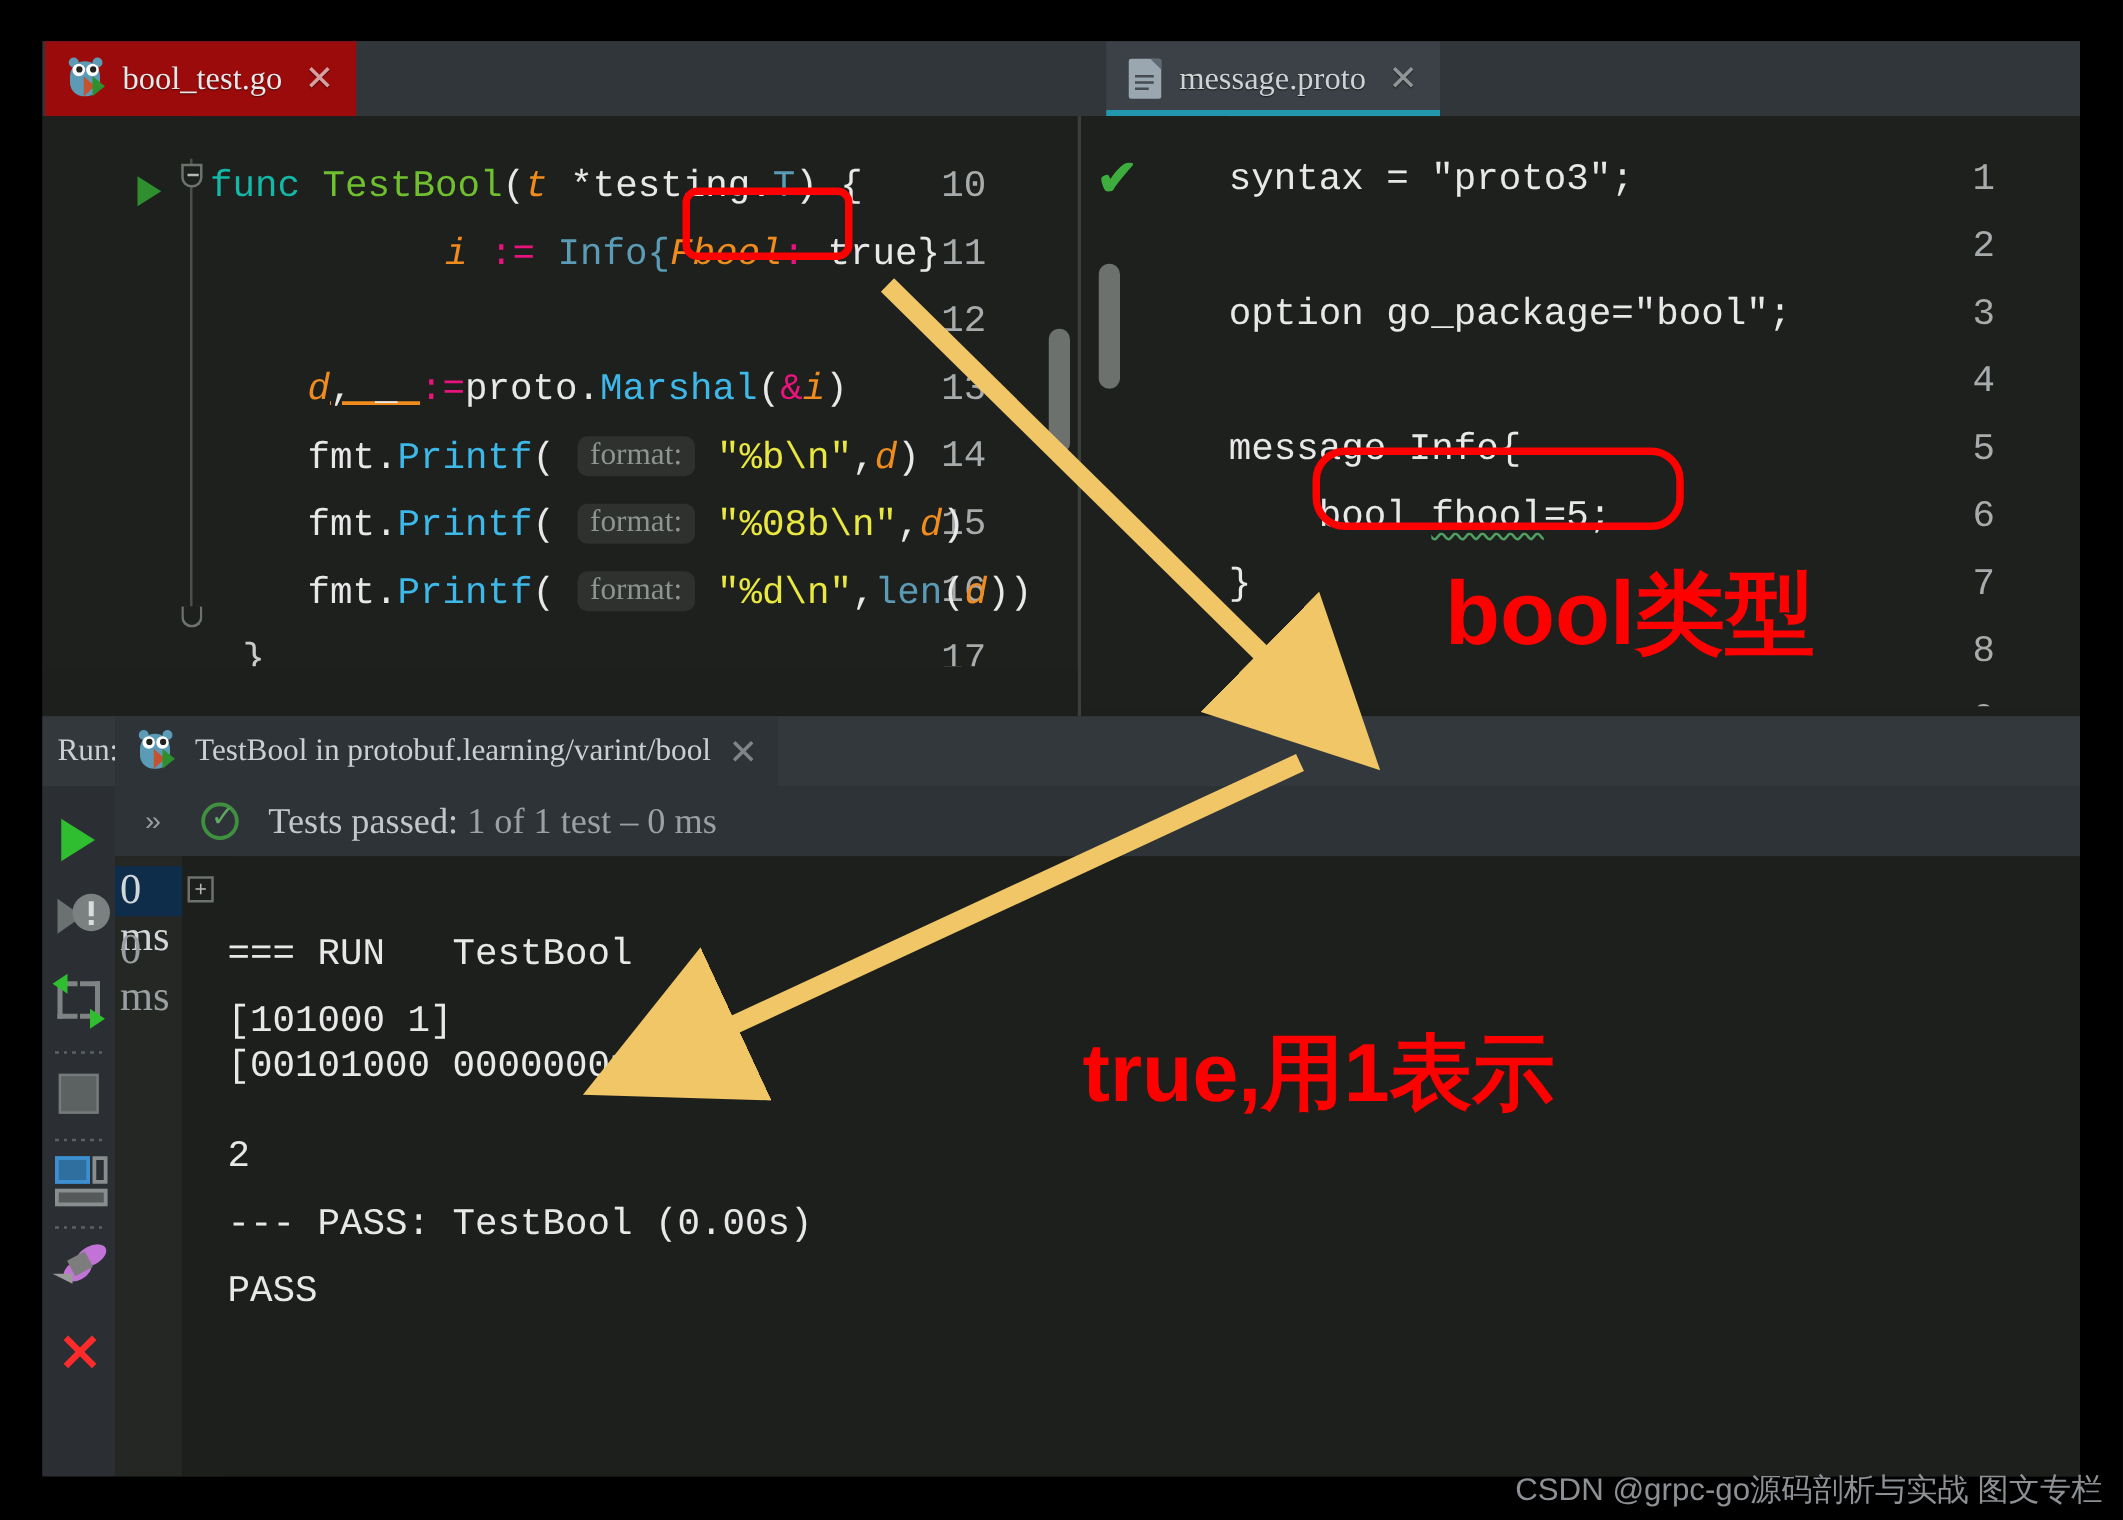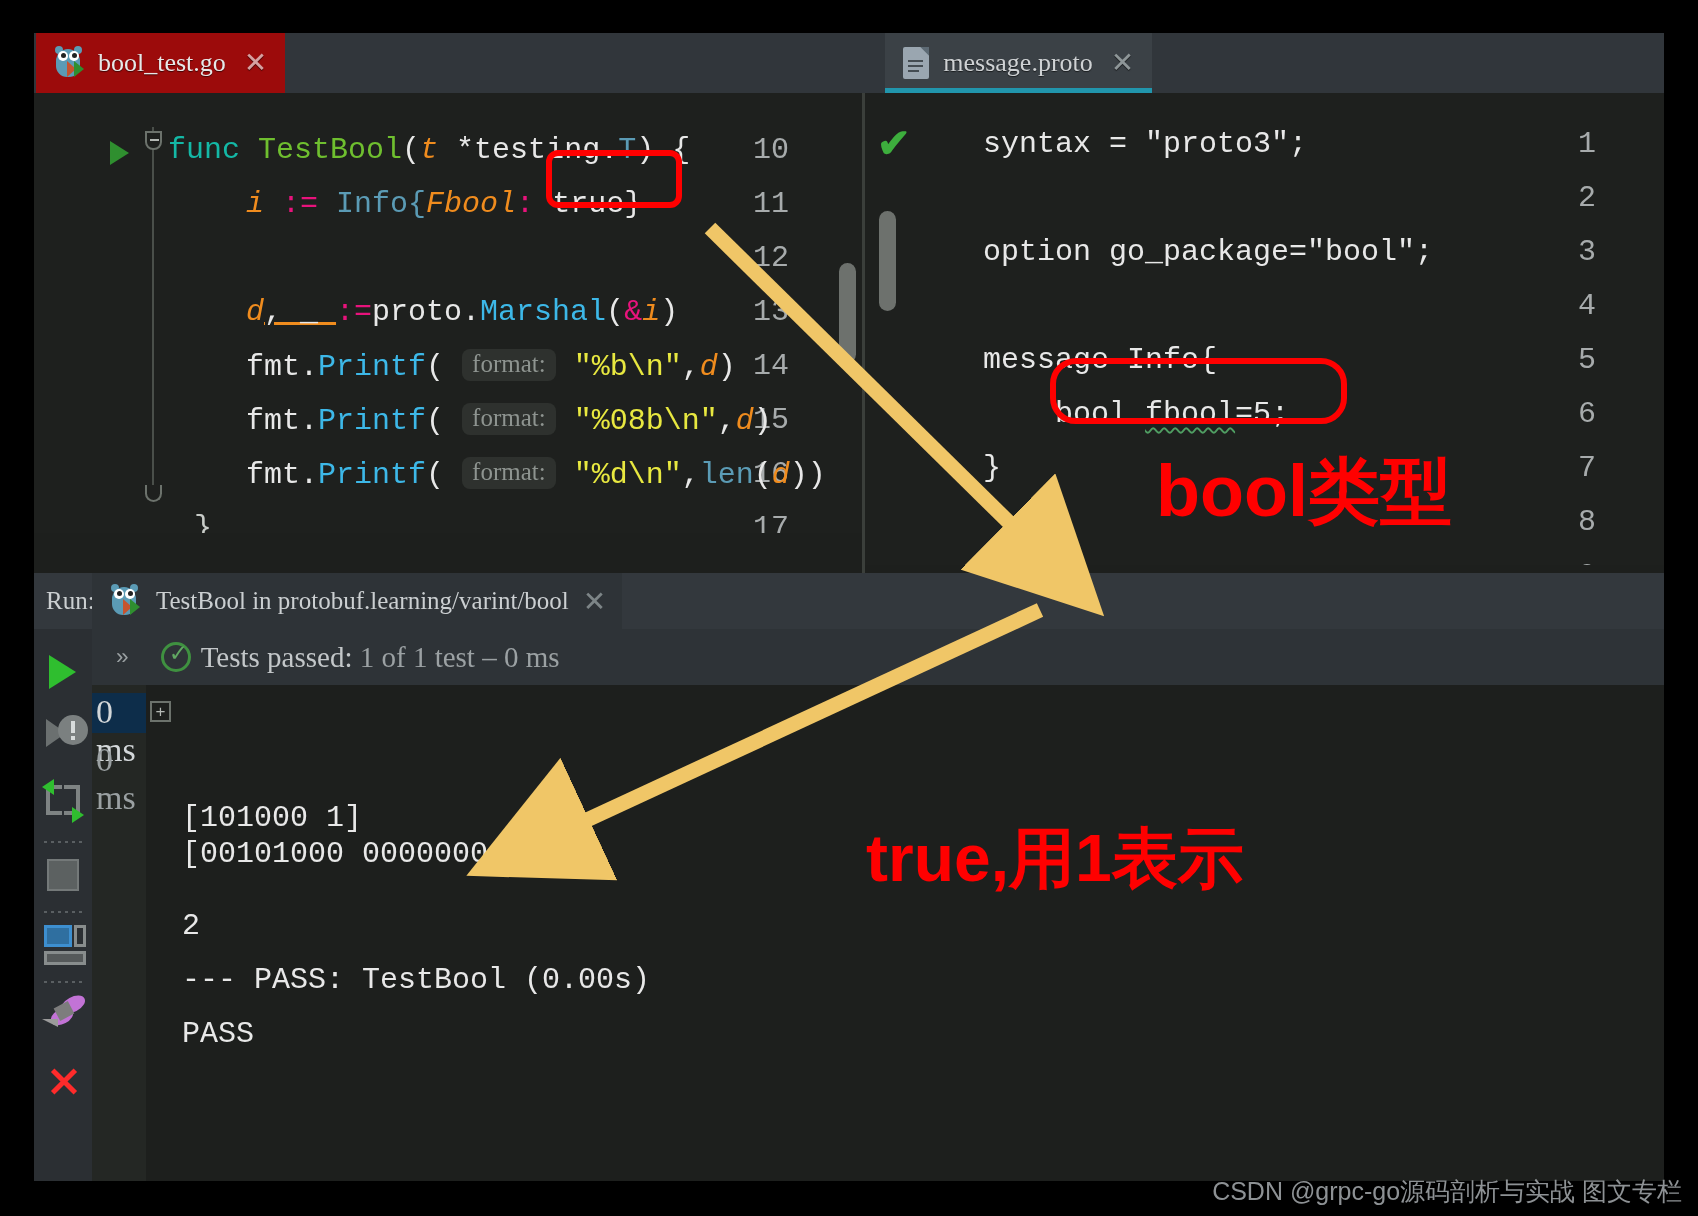--- a/index.html
+++ b/index.html
@@ -201,21 +201,21 @@
   }
   #expand-chev{ margin-left:24px; color:#9aa0a2; font-size:22px; font-family:"Liberation Sans",sans-serif; letter-spacing:-2px;}
   #pass-circle{
     margin-left:34px; width:30px;height:30px; border-radius:50%;
     border:3px solid #3f9140; position:relative;
   }
   #pass-circle:after{
     content:"✓"; position:absolute; left:5px; top:-5px; color:#61a862; font-size:23px;
     font-family:"Liberation Sans",sans-serif;
   }
-  #pass-text{ margin-left:10px; color:#c3c7c9; font-size:29px; white-space:nowrap; }
+  #pass-text{ margin-left:24px; color:#c3c7c9; font-size:29px; white-space:nowrap; }
   #pass-text .dim{ color:#9ba1a3; }
 
   #console{
     position:absolute; left:58px; top:112px; right:0; bottom:0;
     background:#1d1f1d;
   }
   #console-gutter{
     position:absolute; left:0; top:0; width:54px; bottom:0;
     background:#242724;
   }
@@ -320,21 +320,21 @@
       <div class="lnum" style="top:94px;">11</div>
       <div class="lnum" style="top:148px;">12</div>
       <div class="lnum" style="top:202px;">13</div>
       <div class="lnum" style="top:256px;">14</div>
       <div class="lnum" style="top:310px;">15</div>
       <div class="lnum" style="top:364px;">16</div>
       <div class="lnum" style="top:418px;">17</div>
 
       <div class="codeline" style="top:40px;left:134px;"><span class="kw">func</span> <span class="fn">TestBool</span><span class="pl">(</span><span class="var">t</span> <span class="pl">*testing.</span><span class="typ">T</span><span class="pl">) {</span></div>
 
-      <div class="codeline" style="top:94px;left:212px;"><span class="var">i</span> <span class="op">:=</span> <span class="typ">Info{</span><span class="var">Fbool</span><span class="op">:</span> <span class="pl">true}</span></div>
+      <div class="codeline" style="top:94px;left:212px;text-align:center;"><span class="var">i</span> <span class="op">:=</span> <span class="typ">Info{</span><span class="var">Fbool</span><span class="op">:</span> <span class="pl">true}</span></div>
 
       <div class="codeline" style="top:202px;left:212px;"><span class="var">d</span><span class="pl" style="text-decoration:underline; text-decoration-color:#f08c1e;">, _ </span><span class="op">:=</span><span class="pl">proto.</span><span class="meth">Marshal</span><span class="pl">(</span><span class="amp">&amp;</span><span class="var">i</span><span class="pl">)</span></div>
 
       <div class="codeline" style="top:256px;left:212px;"><span class="pl">fmt.</span><span class="meth">Printf</span><span class="pl">( </span><span class="hint">format:</span> <span class="str">"%b\n"</span><span class="pl">,</span><span class="var">d</span><span class="pl">)</span></div>
 
       <div class="codeline" style="top:310px;left:212px;"><span class="pl">fmt.</span><span class="meth">Printf</span><span class="pl">( </span><span class="hint">format:</span> <span class="str">"%08b\n"</span><span class="pl">,</span><span class="var">d</span><span class="pl">)</span></div>
 
       <div class="codeline" style="top:364px;left:212px;"><span class="pl">fmt.</span><span class="meth">Printf</span><span class="pl">( </span><span class="hint">format:</span> <span class="str">"%d\n"</span><span class="pl">,</span><span class="typ">len</span><span class="pl">(</span><span class="var">d</span><span class="pl">))</span></div>
 
       <div class="codeline" style="top:418px;left:160px;color:#c8ccc8;">}</div>
@@ -452,20 +452,21 @@
 
     <div id="console">
       <div id="console-gutter">
         <div class="msmark sel" style="top:8px;">0 ms</div>
         <div class="msmark" style="top:56px;">0 ms</div>
       </div>
       <div id="console-left-strip"></div>
 
       <div class="plusbox" style="top:16px;">+</div>
 
+      <div class="cline" style="top:62px;">=== RUN   TestBool</div>
       <div class="cline" style="top:116px;">[101000 1]</div>
       <div class="cline" style="top:152px;">[00101000 00000001]</div>
       <div class="cline" style="top:224px;">2</div>
       <div class="cline" style="top:278px;">--- PASS: TestBool (0.00s)</div>
       <div class="cline" style="top:332px;">PASS</div>
     </div>
   </div>
 </div>
 
 <svg class="arrows">

